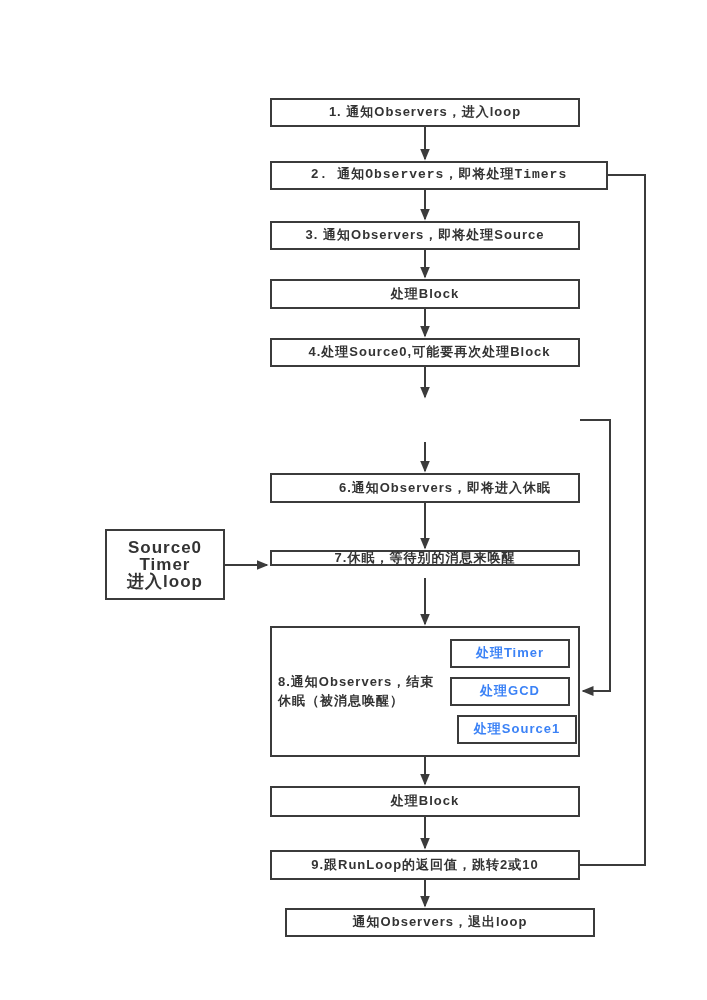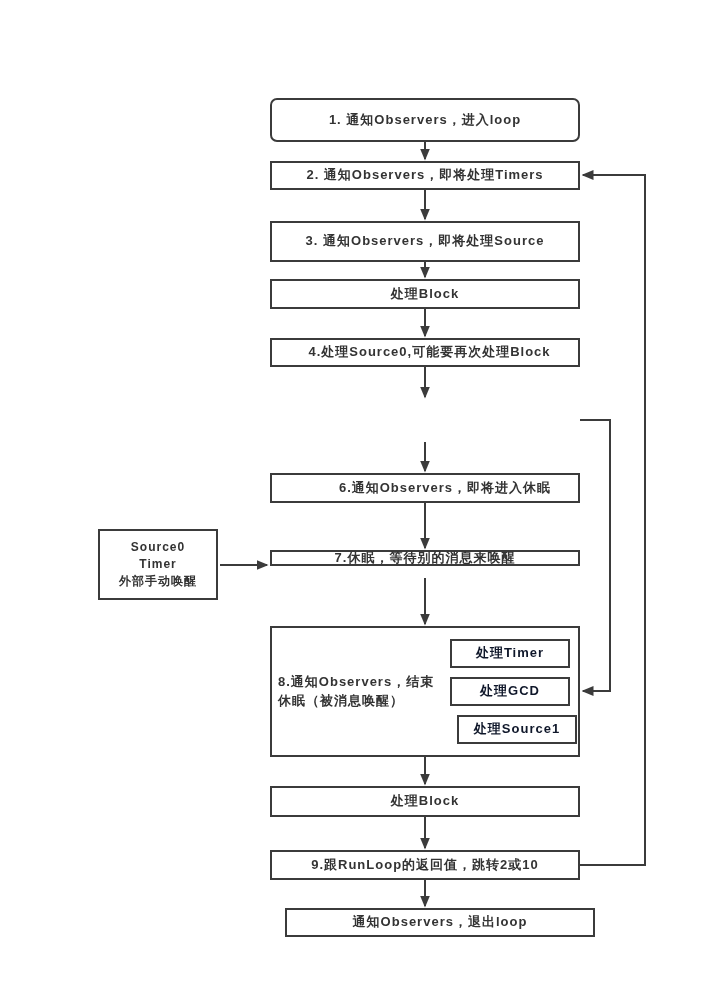--- a/index.html
+++ b/index.html
@@ -48,21 +48,21 @@
     position: absolute;
     box-sizing: border-box;
     border: 2px solid #3b3b3b;
     background: #ffffff;
     display: flex;
     align-items: center;
     justify-content: center;
     text-align: left;
     font-weight: bold;
     font-size: 13px;
-    color: #0f172a;
+    color: #3b82f6;
     letter-spacing: 1px;
   }
   .multiline { flex-direction: column; line-height: 17px; }
 </style>
 </head>
 <body>
 
 <div class="canvas">
 
   <svg class="connectors" width="707" height="1000" viewBox="0 0 707 1000">
@@ -82,37 +82,37 @@
       <line x1="425" y1="578" x2="425" y2="624" marker-end="url(#ah)"></line>
       <line x1="425" y1="757" x2="425" y2="784" marker-end="url(#ah)"></line>
       <line x1="425" y1="817" x2="425" y2="848" marker-end="url(#ah)"></line>
       <line x1="425" y1="880" x2="425" y2="906" marker-end="url(#ah)"></line>
       <line x1="220" y1="565" x2="267" y2="565" marker-end="url(#ah)"></line>
       <polyline points="580,420 610,420 610,691 583,691" marker-end="url(#ah)"></polyline>
       <polyline points="580,865 645,865 645,175 583,175" marker-end="url(#ah)"></polyline>
     </g>
   </svg>
 
-  <div class="node" style="left:270px; top:98px;  width:310px; height:44px;border-radius:7px;">1. 通知Observers，进入loop</div>
+  <div class="node" style="left:270px; top:98px;  width:310px; height:29px;">1. 通知Observers，进入loop</div>
 
-  <div class="node" style="left:270px; top:161px; width:310px; height:29px;">2. 通知Observers，即将处理Timers</div>
+  <div class="node" style="left:270px; top:161px; width:338px; height:29px;font-family:Liberation Mono, monospace;">2. 通知Observers，即将处理Timers</div>
 
-  <div class="node" style="left:270px; top:221px; width:310px; height:41px;">3. 通知Observers，即将处理Source</div>
+  <div class="node" style="left:270px; top:221px; width:310px; height:29px;">3. 通知Observers，即将处理Source</div>
 
   <div class="node" style="left:270px; top:279px; width:310px; height:30px;">处理Block</div>
 
   <div class="node" style="left:270px; top:338px; width:310px; height:29px;padding-left:9px;">4.处理Source0,可能要再次处理Block</div>
 
 
   <div class="node" style="left:270px; top:473px; width:310px; height:30px;padding-left:40px;">6.通知Observers，即将进入休眠</div>
 
-  <div class="node multiline" style="left:98px; top:529px; width:120px; height:71px; font-size:12px;">
+  <div class="node multiline" style="left:105px; top:529px; width:120px; height:71px; font-size:17px;">
     <span>Source0</span>
     <span>Timer</span>
-    <span>外部手动唤醒</span>
+    <span>进入loop</span>
   </div>
 
   <div class="node" style="left:270px; top:550px; width:310px; height:16px;">7.休眠，等待别的消息来唤醒</div>
 
   <div class="node" style="left:270px; top:626px; width:310px; height:131px;">
     <div class="inner-label">8.通知Observers，结束休眠（被消息唤醒）</div>
     <div class="subnode" style="left:178px; top:11px; width:120px; height:29px;">处理Timer</div>
     <div class="subnode" style="left:178px; top:49px; width:120px; height:29px;">处理GCD</div>
     <div class="subnode" style="left:178px; top:87px; width:120px; height:29px;margin-left:7px;">处理Source1</div>
   </div>

